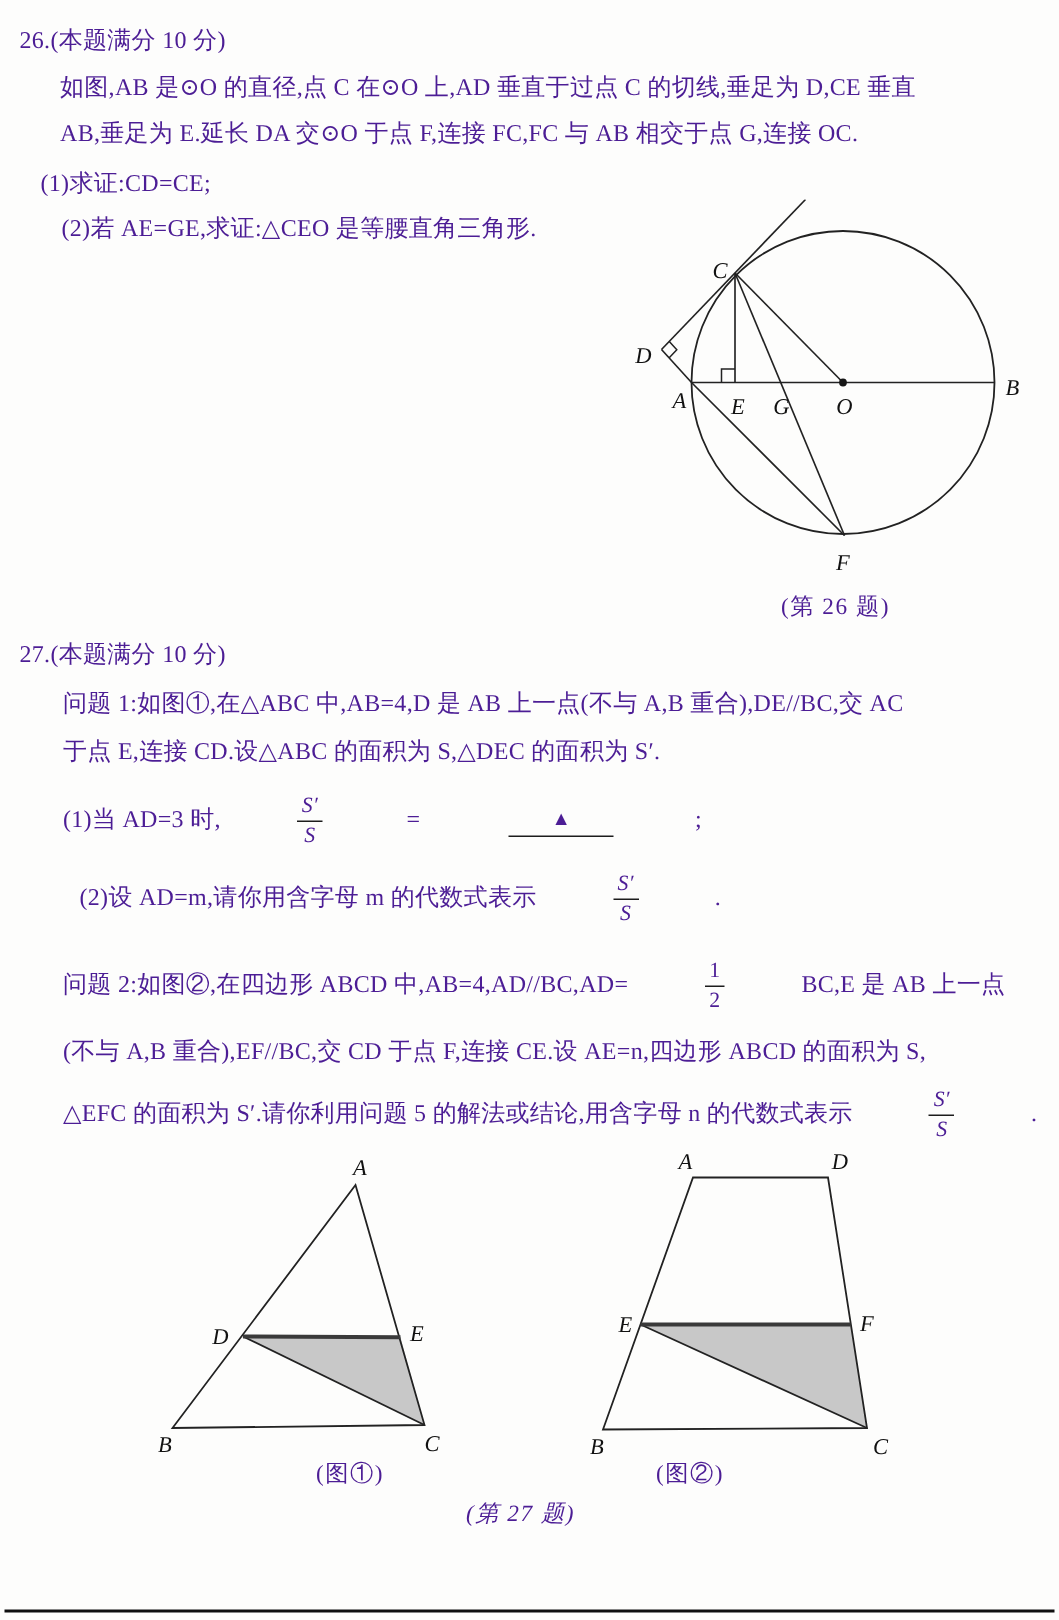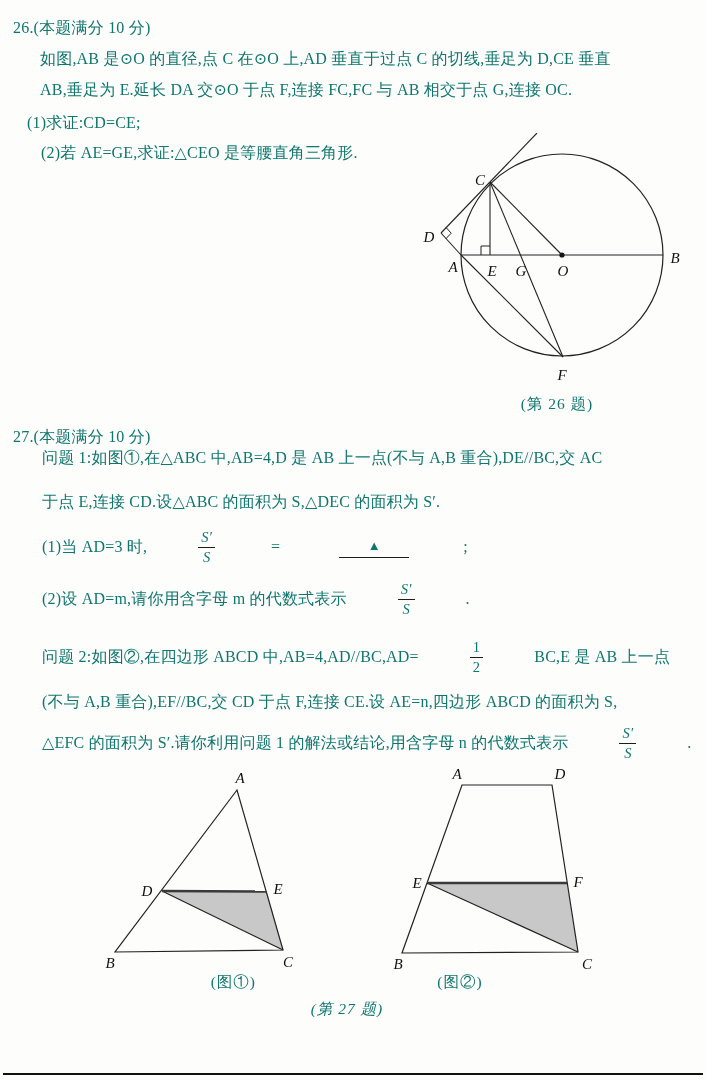--- a/index.html
+++ b/index.html
@@ -1,20 +1,20 @@
 <!DOCTYPE html>
 <html><head>
 <meta charset="utf-8">
 <style>
   html,body { margin:0; padding:0; background:#e8e8e8; }
   #page {
     position:relative; width:706px; height:1080px;
     background:#fdfdfc; overflow:hidden;
     font-family:"Liberation Serif","DejaVu Serif",serif;
-    color:#0f766e;
+    color:#4c1d95;
   }
   .line { position:absolute; white-space:nowrap; font-size:16px; line-height:1.35; letter-spacing:0.2px; }
   .row  { display:flex; align-items:center;gap:48px; }
   .frac { display:inline-flex; flex-direction:column; align-items:center;
           font-style:italic; font-size:14.5px; line-height:1.12; margin:0 3px; }
   .frac .num { border-bottom:1.3px solid #1c1c1c; padding:0 3px 1px; }
   .frac .den { padding-top:1px; }
   .eq { margin:0 5px; }
   .blank { display:inline-block; min-width:70px; text-align:center;
            border-bottom:1.5px solid #1c1c1c; margin:0 6px; font-size:13px;
@@ -53,56 +53,56 @@
     <text class="lbl" x="45" y="139" text-anchor="middle">A</text>
     <text class="lbl" x="84" y="143" text-anchor="middle">E</text>
     <text class="lbl" x="113" y="143" text-anchor="middle">G</text>
     <text class="lbl" x="155" y="143" text-anchor="middle">O</text>
     <text class="lbl" x="267" y="130" text-anchor="middle">B</text>
     <text class="lbl" x="154" y="247" text-anchor="middle">F</text>
   </svg>
   <div class="caption" style="left:497px; top:394px; width:120px;">(第 26 题)</div>
 
   <div class="line" style="left:13px; top:426px;">27.(本题满分 10 分)</div>
-  <div class="line" style="left:42px; top:447px;">问题 1:如图①,在△ABC 中,AB=4,D 是 AB 上一点(不与 A,B 重合),DE//BC,交 AC</div>
+  <div class="line" style="left:42px; top:459px;">问题 1:如图①,在△ABC 中,AB=4,D 是 AB 上一点(不与 A,B 重合),DE//BC,交 AC</div>
   <div class="line" style="left:42px; top:491px;">于点 E,连接 CD.设△ABC 的面积为 S,△DEC 的面积为 S′.</div>
 
   <div class="line row" style="left:42px; top:528px; height:38px;">
     <span>(1)当 AD=3 时,</span>
     <span class="frac">
       <span class="num">S′</span>
       <span class="den">S</span>
     </span>
     <span class="eq">=</span>
     <span class="blank">▲</span>
     <span>;</span>
   </div>
 
-  <div class="line row" style="left:42px; top:580px; height:38px;">
+  <div class="line row" style="left:53px; top:580px; height:38px;">
     <span>(2)设 AD=m,请你用含字母 m 的代数式表示</span>
     <span class="frac">
       <span class="num">S′</span>
       <span class="den">S</span>
     </span>
     <span>.</span>
   </div>
 
   <div class="line row" style="left:42px; top:637px; height:40px;">
     <span>问题 2:如图②,在四边形 ABCD 中,AB=4,AD//BC,AD=</span>
     <span class="frac">
       <span class="num" style="font-style:normal;">1</span>
       <span class="den" style="font-style:normal;">2</span>
     </span>
     <span>BC,E 是 AB 上一点</span>
   </div>
 
   <div class="line" style="left:42px; top:691px;">(不与 A,B 重合),EF//BC,交 CD 于点 F,连接 CE.设 AE=n,四边形 ABCD 的面积为 S,</div>
 
   <div class="line row" style="left:42px; top:723px; height:40px;">
-    <span>△EFC 的面积为 S′.请你利用问题 1 的解法或结论,用含字母 n 的代数式表示</span>
+    <span>△EFC 的面积为 S′.请你利用问题 5 的解法或结论,用含字母 n 的代数式表示</span>
     <span class="frac">
       <span class="num">S′</span>
       <span class="den">S</span>
     </span>
     <span>.</span>
   </div>
 
   <svg class="figure" style="left:88px; top:763px;" width="225" height="212" viewBox="0 0 225 212">
     <polygon points="74,128 179,128.5 195,187" fill="#c8c8c8" stroke="none"></polygon>
     <polygon points="149,27 27,189 195,187" fill="none" stroke="#222" stroke-width="1.2"></polygon>

